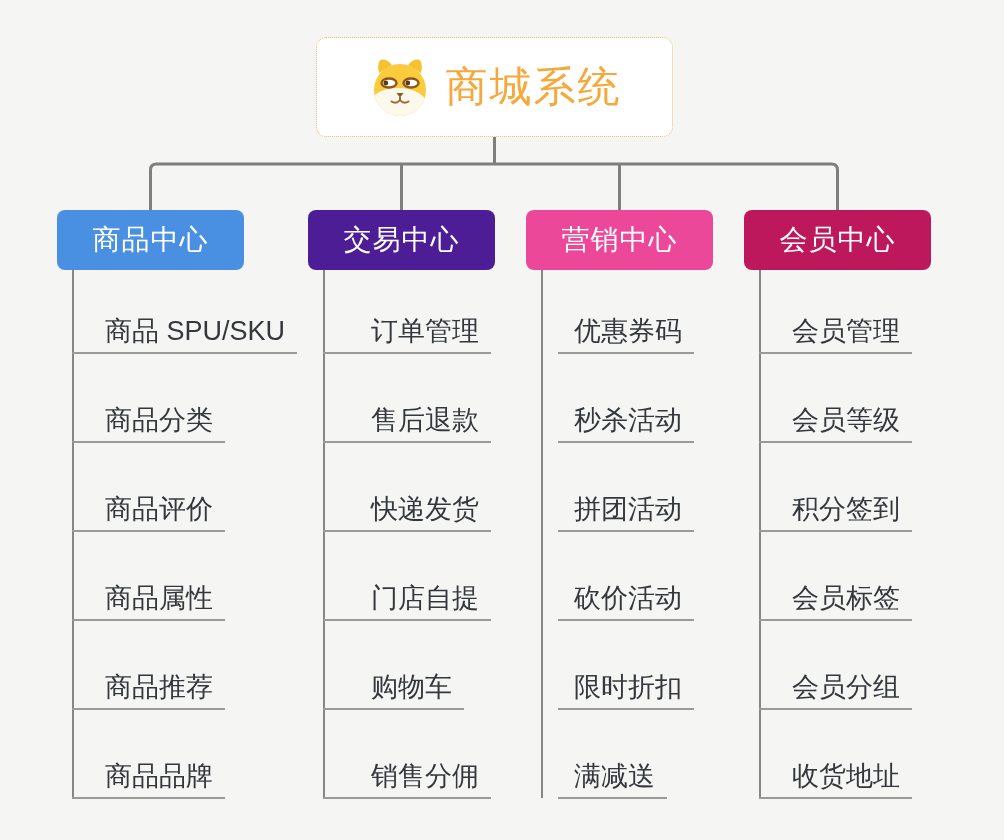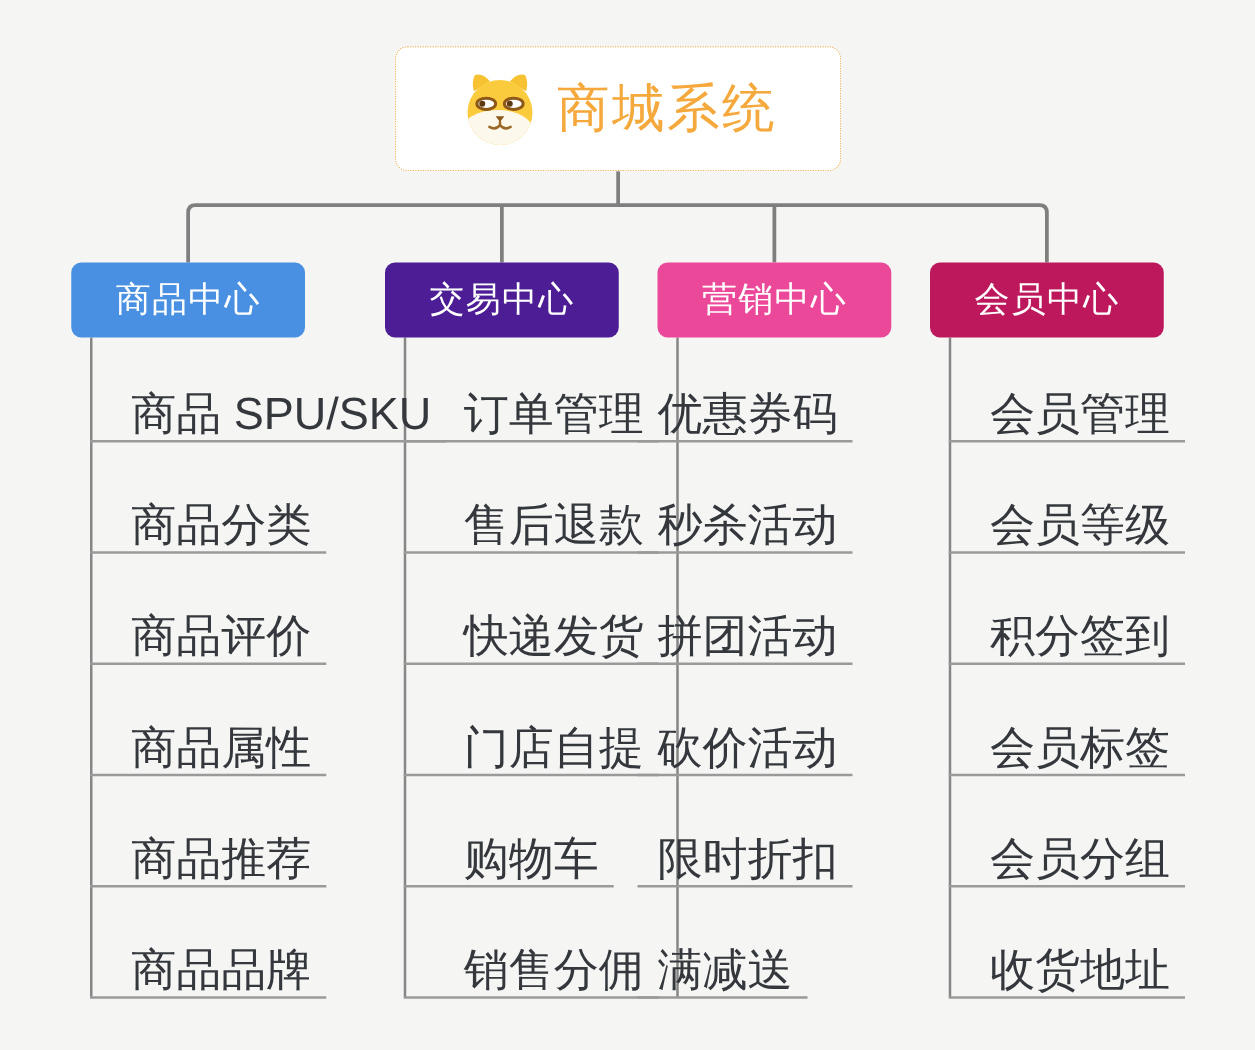--- a/index.html
+++ b/index.html
@@ -50,31 +50,31 @@
     white-space:nowrap;
     cursor:default;
   }
   .c0.hdr{left:57px;}
   .c1.hdr{left:308px;}
   .c2.hdr{left:526px;}
   .c3.hdr{left:744px;}
   
   .leaf{
     position:absolute;
-    font-size:36px;
+    font-size:27px;
     color:#34383d;
     line-height:36px;
     padding:0 12px 3px 33px;
     border-bottom:2px solid #9a9a9a;
     white-space:nowrap;
     cursor:default;
   }
   .c0.leaf{left:72px;}
   .c1.leaf{left:323px;padding-left:48px;}
-  .c2.leaf{left:510px;padding-left:16px;}
+  .c2.leaf{left:558px;padding-left:16px;}
   .c3.leaf{left:759px;}
   .r0{top:313px;}
   .r1{top:402px;}
   .r2{top:491px;}
   .r3{top:580px;}
   .r4{top:669px;}
   .r5{top:758px;}
 </style>
 </head>
 <body>

